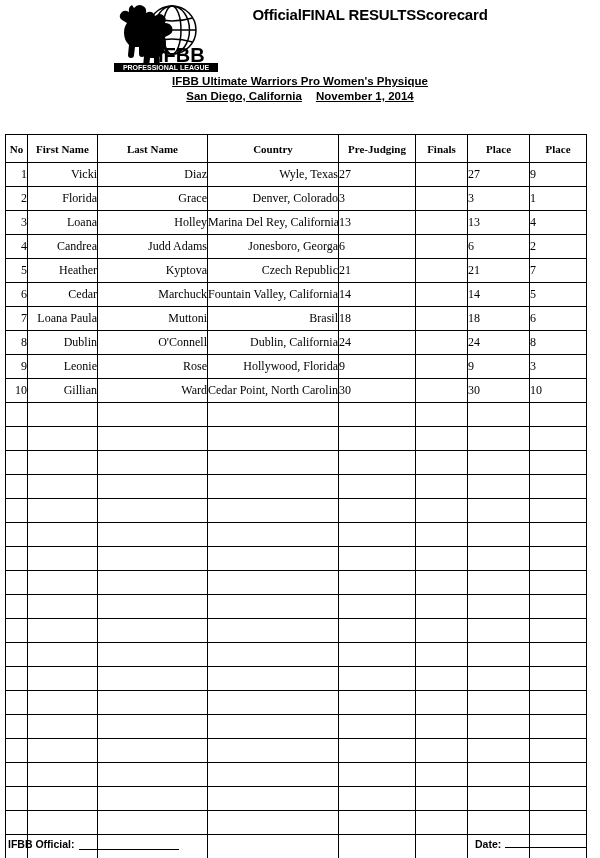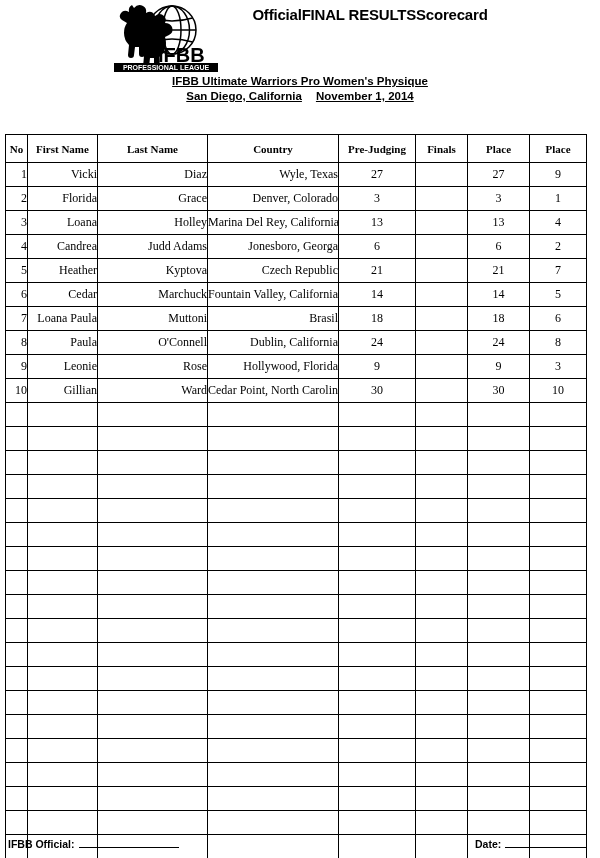--- a/index.html
+++ b/index.html
@@ -104,39 +104,39 @@
   .col-first   { width: 70px; }
   .col-last    { width: 110px; }
   .col-country { width: 131px; }
   .col-pre     { width: 77px; }
   .col-finals  { width: 52px; }
   .col-total   { width: 62px; }
   .col-place   { width: 57px; }
 
   td.c-no      { text-align: right;  padding-right: 5px; }
   td.c-text    { text-align: right;   padding-left: 4px; }
-  td.c-num     { text-align: center; }
+  td.c-num     { }
 
   
   .footer {
     position: absolute;
     left: 0;
     top: 838px;
     width: 600px;
     height: 20px;
     font-family: "Liberation Sans", sans-serif;
     font-size: 10.5px;
     font-weight: bold;
   }
   .footer-official {
     position: absolute;
     left: 8px;
     top: 0;
     display: flex;
-    align-items: flex-start;
+    align-items: flex-end;
     gap: 4px;
   }
   .footer-date {
     position: absolute;
     left: 475px;
     top: 0;
     display: flex;
     align-items: baseline;
     gap: 4px;
   }
@@ -278,21 +278,21 @@
           <td class="c-text">Loana Paula</td>
           <td class="c-text">Muttoni</td>
           <td class="c-text">Brasil</td>
           <td class="c-num">18</td>
           <td class="c-num"></td>
           <td class="c-num">18</td>
           <td class="c-num">6</td>
         </tr>
         <tr>
           <td class="c-no">8</td>
-          <td class="c-text">Paula</td>
+          <td class="c-text">Dublin</td>
           <td class="c-text">O'Connell</td>
           <td class="c-text">Dublin, California</td>
           <td class="c-num">24</td>
           <td class="c-num"></td>
           <td class="c-num">24</td>
           <td class="c-num">8</td>
         </tr>
         <tr>
           <td class="c-no">9</td>
           <td class="c-text">Leonie</td>

